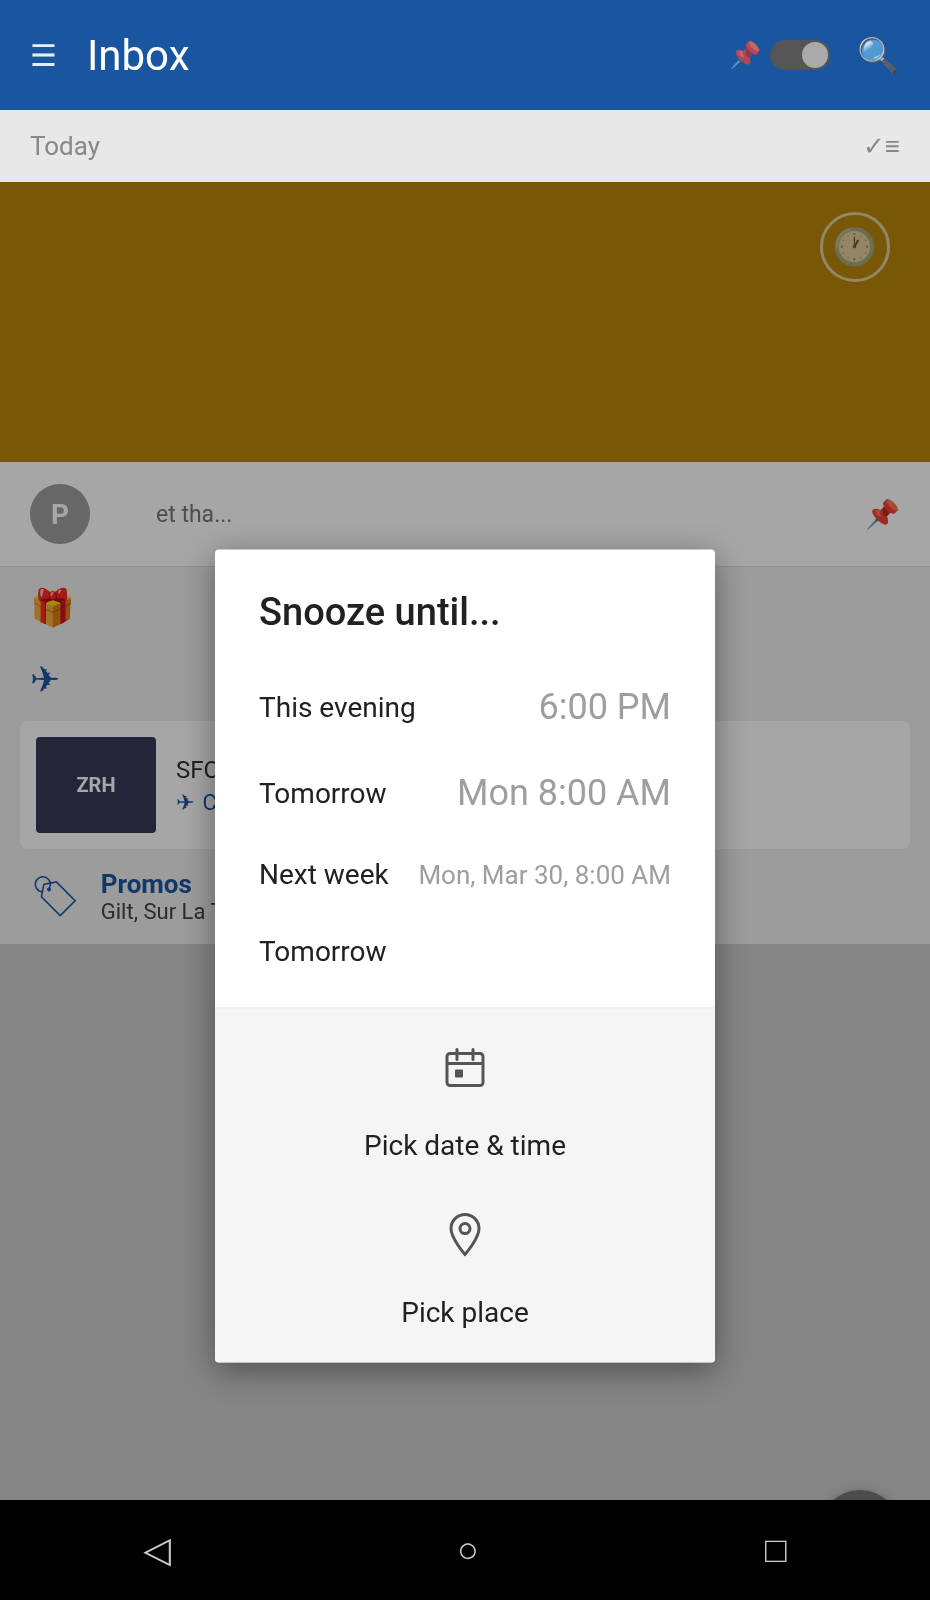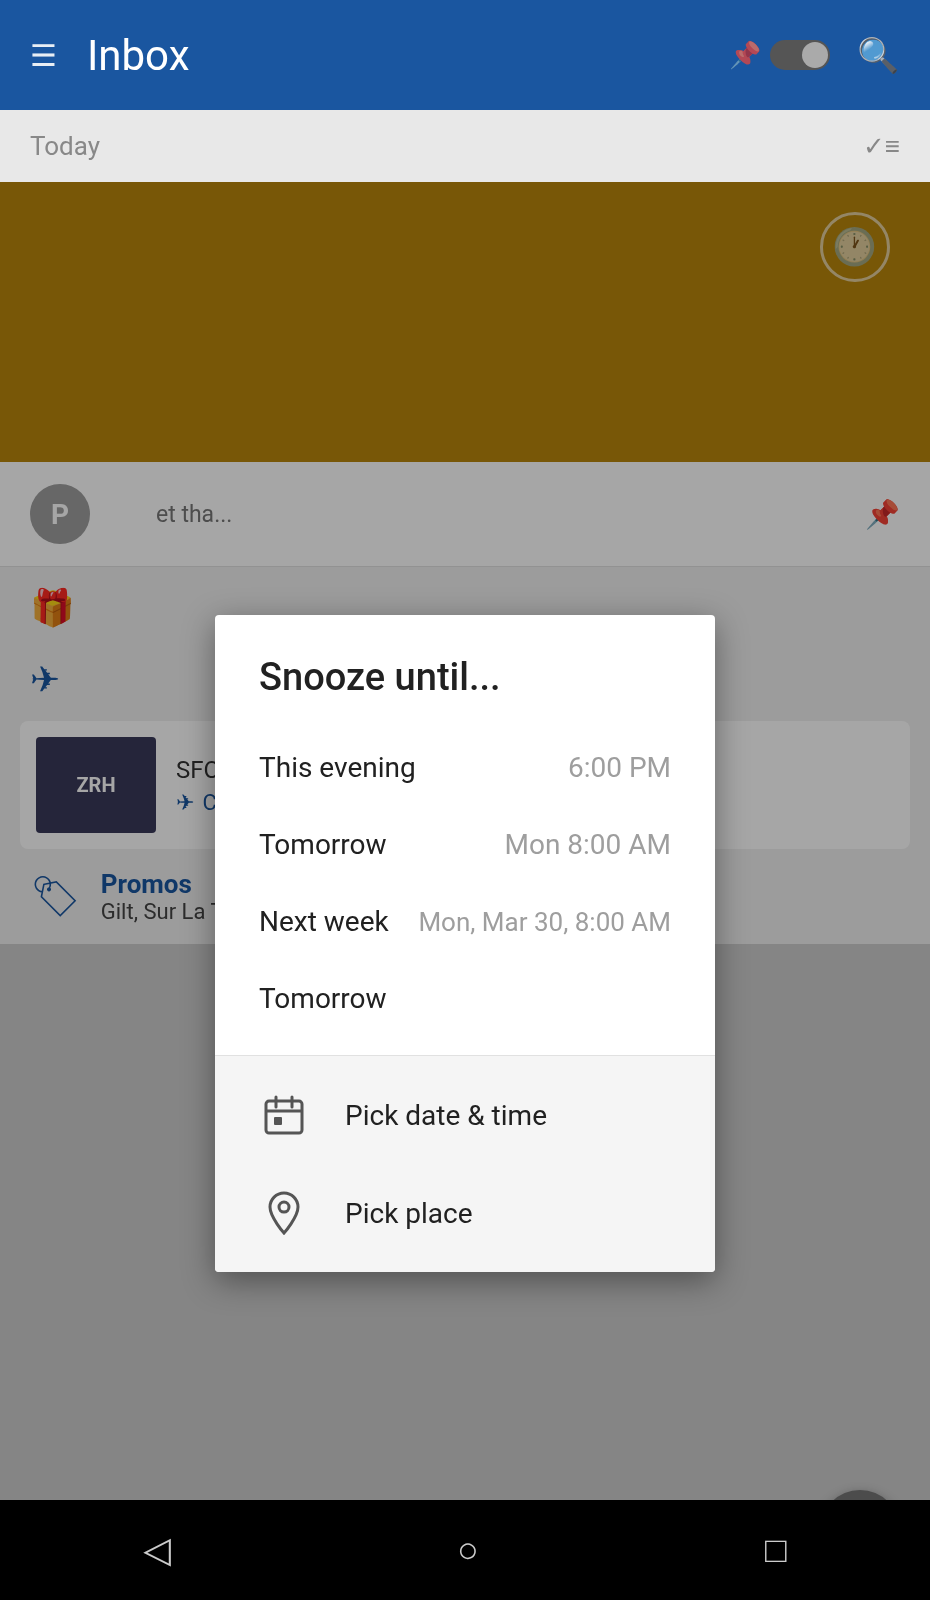--- a/index.html
+++ b/index.html
@@ -316,21 +316,21 @@
       cursor: pointer;
     }
 
     .dialog-option-label {
       font-size: 28px;
       color: #212121;
       font-weight: 400;
     }
 
     .dialog-option-time {
-      font-size: 28px;
+      font-size: 36px;
       color: #9e9e9e;
       font-weight: 400;
     }
 
     .dialog-divider {
       height: 1px;
       background: #e0e0e0;
       margin: 0 0;
     }
 
@@ -338,20 +338,21 @@
       background: #f5f5f5;
       padding: 10px 0;
     }
 
     .dialog-action-option {
       display: flex;
       align-items: center;
       padding: 24px 44px;
       cursor: pointer;
       gap: 36px;
+      flex-direction: column;
     }
 
     .dialog-action-icon {
       width: 50px;
       height: 50px;
       display: flex;
       align-items: center;
       justify-content: center;
       color: #555;
       font-size: 32px;

